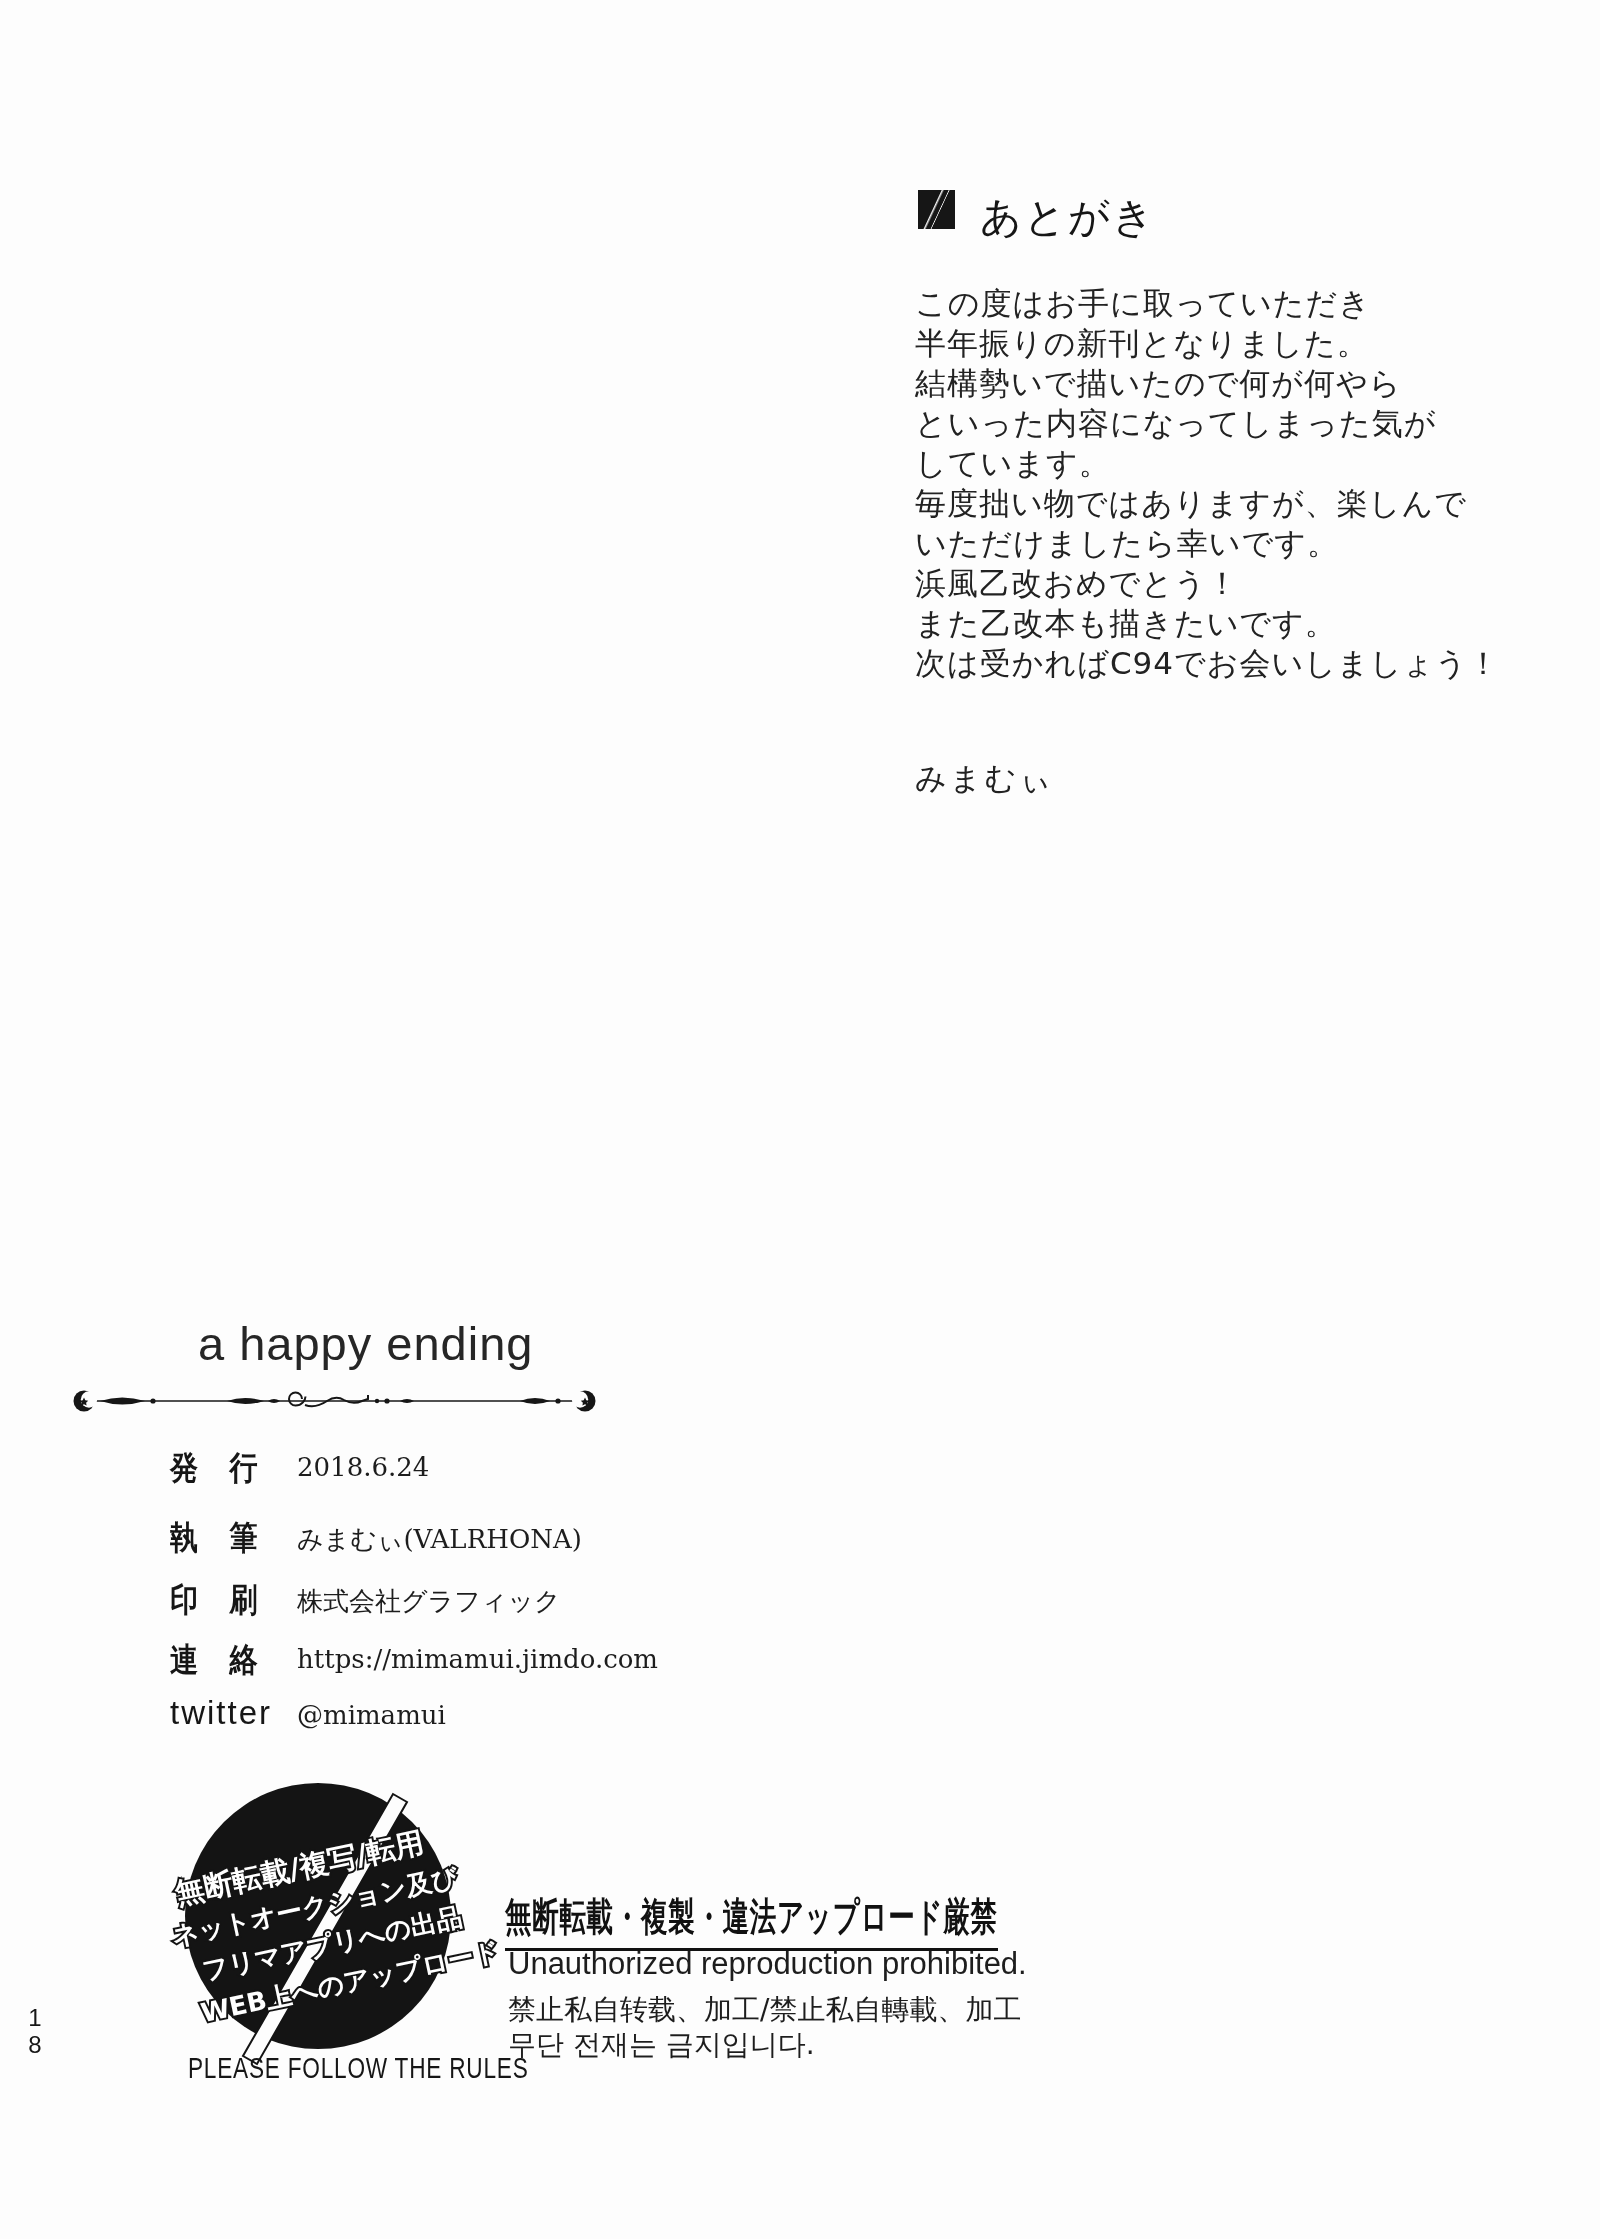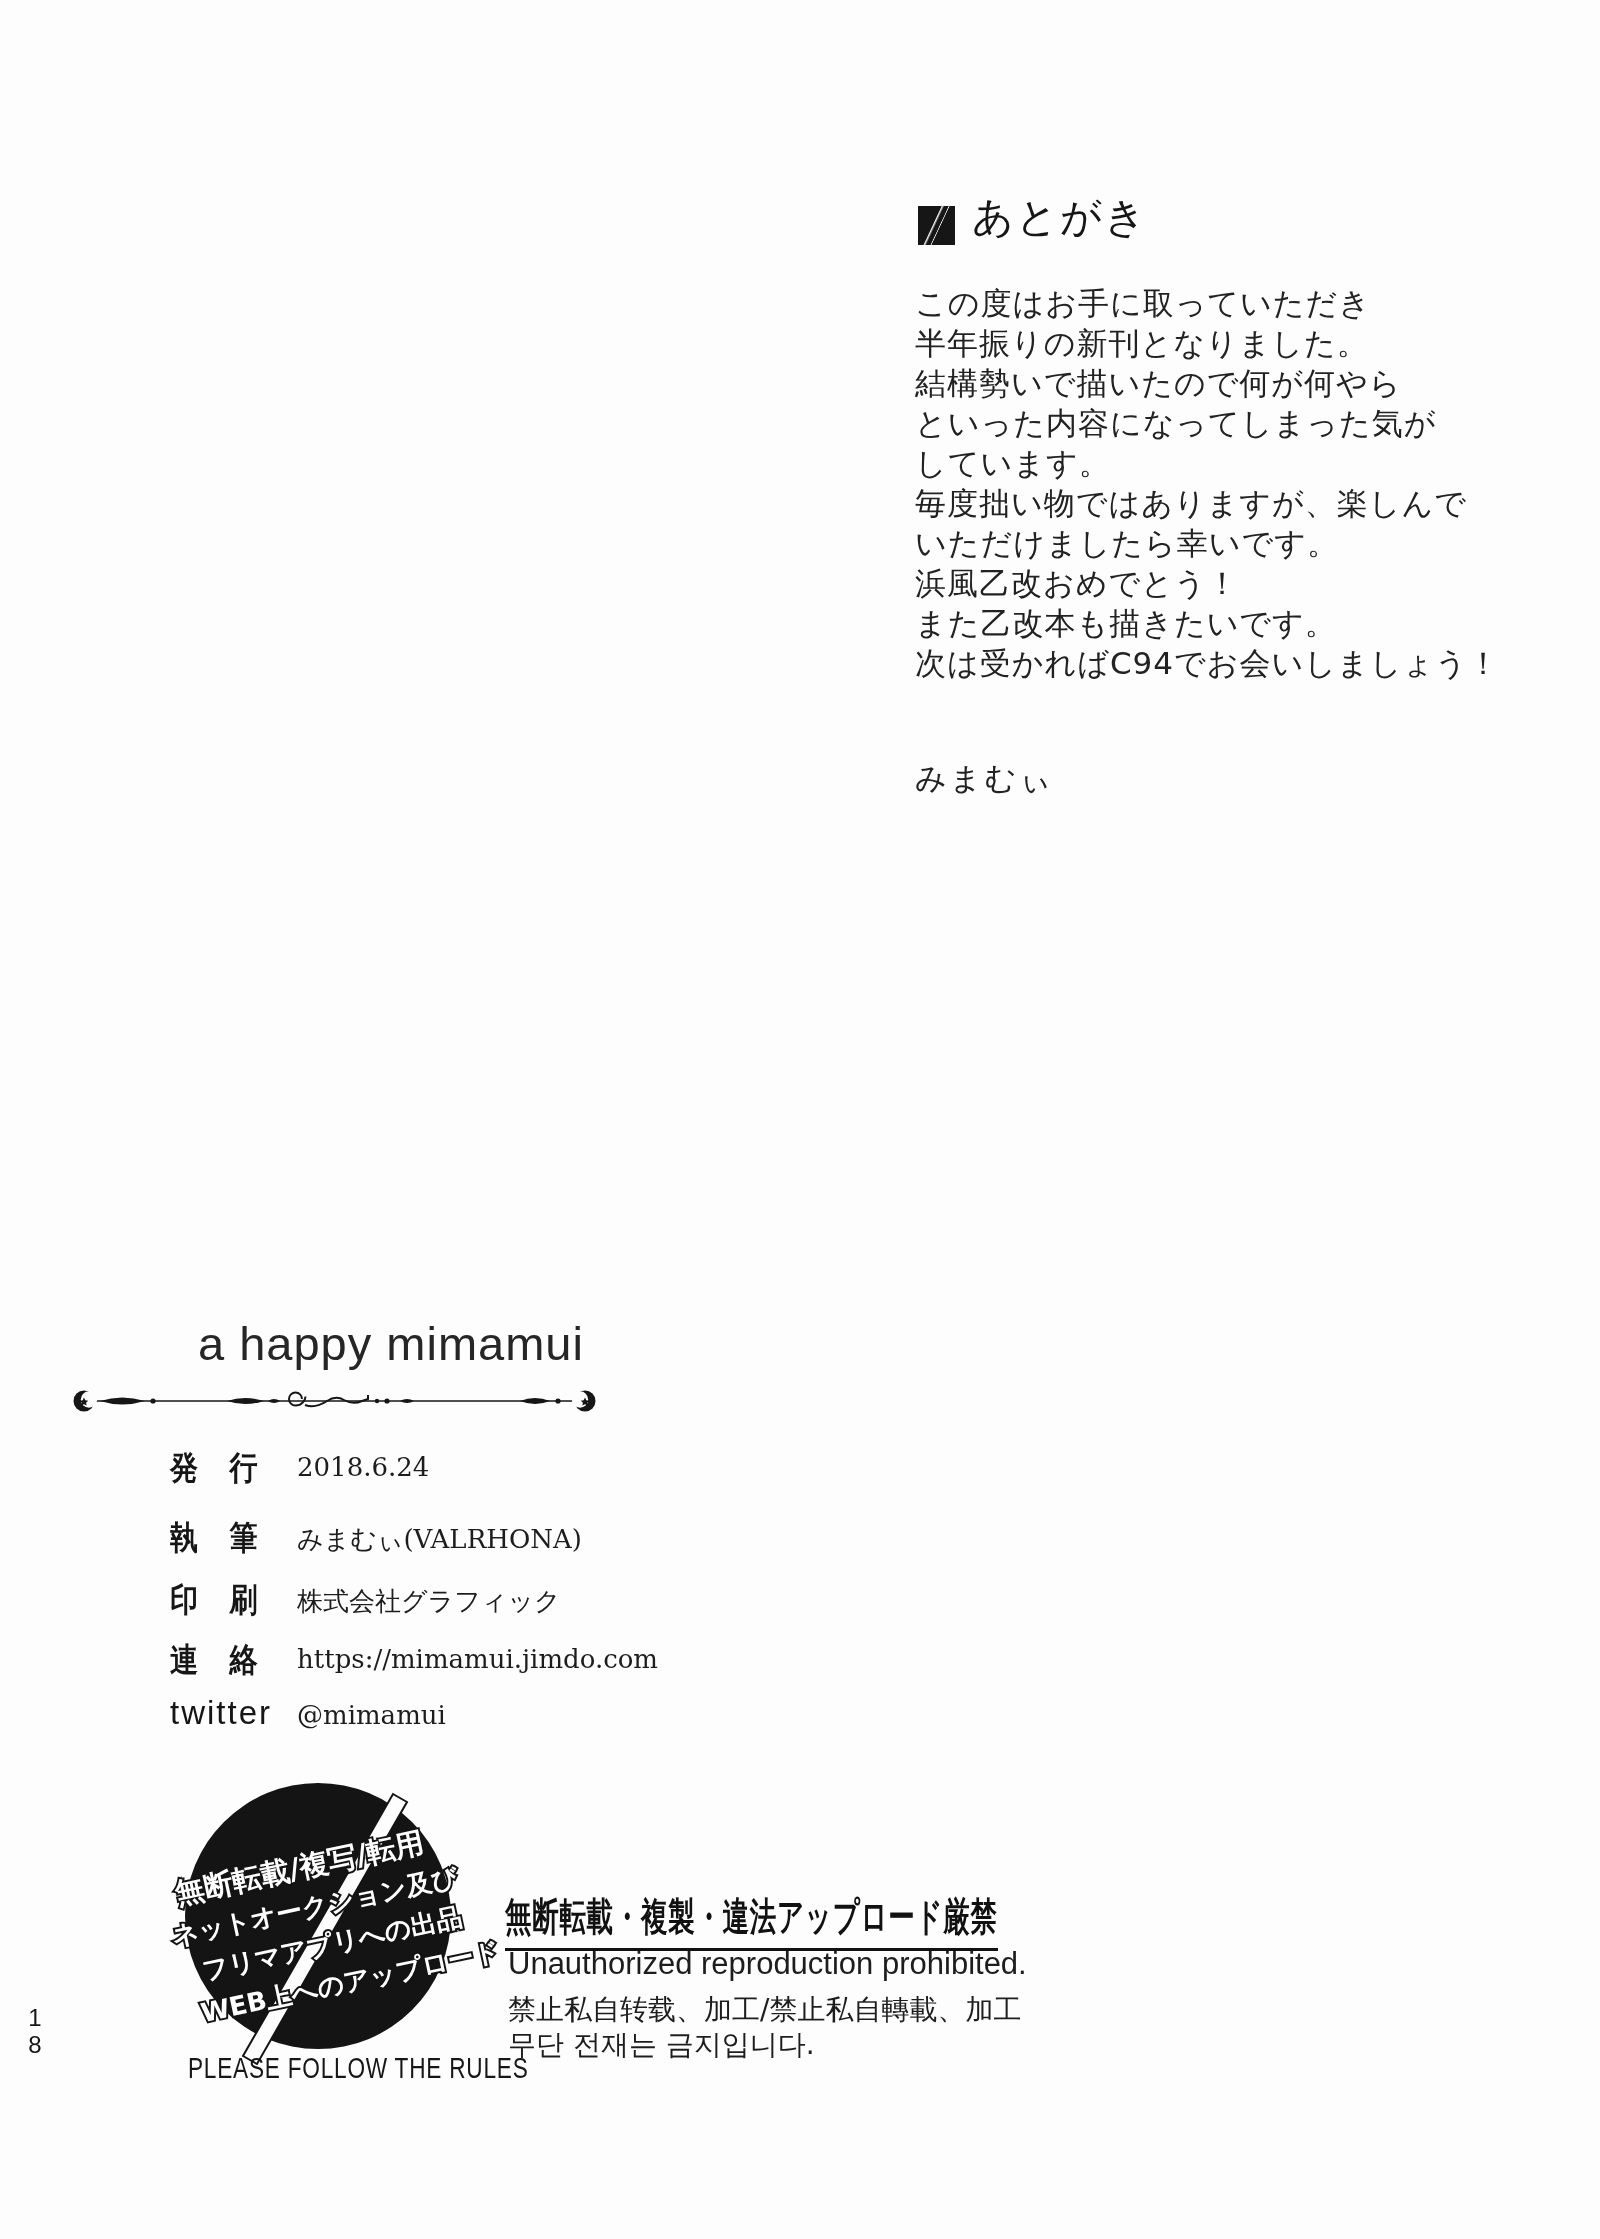--- a/index.html
+++ b/index.html
@@ -4,21 +4,21 @@
 <style>
   html,body { margin:0; padding:0; background:#e8e8e8; }
   .page {
     position:relative; width:1600px; height:2239px;
     background:#fdfdfd; color:#1a1a1a; overflow:hidden;
     font-family:"DejaVu Sans", sans-serif;
   }
   .abs { position:absolute; }
 
   
-  .aw-title { left:918px; top:190px; display:flex; align-items:flex-end; gap:17px; }
+  .aw-title { left:918px; top:190px; display:flex; align-items:flex-start; gap:25px; }
   .aw-square {
     width:37px; height:39px;
     background:linear-gradient(115deg,#161616 42%,#f6f6f6 44%,#161616 48%,#161616 55%,#f6f6f6 56.5%,#161616 58%);
   }
   .aw-title-text { font-size:41px; letter-spacing:2px; color:#161616; }
   .aw-body { left:915px; top:283px; font-size:31px; line-height:40px; letter-spacing:1px; color:#222; }
   .aw-sign { left:915px; top:758px; font-size:31px; letter-spacing:3px; color:#222; }
 
   
   .col-title { left:198px; top:1316px; font-size:47px; letter-spacing:1px; color:#262626;
@@ -79,21 +79,21 @@
     <div>といった内容になってしまった気が</div>
     <div>しています。</div>
     <div>毎度拙い物ではありますが、楽しんで</div>
     <div>いただけましたら幸いです。</div>
     <div>浜風乙改おめでとう！</div>
     <div>また乙改本も描きたいです。</div>
     <div>次は受かればC94でお会いしましょう！</div>
   </div>
   <div class="abs aw-sign">みまむぃ</div>
 
-  <div class="abs col-title">a happy mimamui</div>
+  <div class="abs col-title">a happy ending</div>
 
   <svg class="abs divider-svg" width="525" height="34" viewBox="0 0 525 34" xmlns="http://www.w3.org/2000/svg">
     <g fill="#161616" stroke="none">
       <line x1="16" y1="17" x2="509" y2="17" stroke="#161616" stroke-width="1.6"></line>
 
       <circle cx="12" cy="17" r="10.5"></circle>
       <circle cx="17" cy="15.5" r="8.2" fill="#fdfdfd"></circle>
       <path d="M12 13.6 l1.3 2.7 2.9.4 -2.1 2 .5 2.9 -2.6-1.4 -2.6 1.4 .5-2.9 -2.1-2 2.9-.4z"></path>
 
       <path d="M28 17 Q50 10 73 17 Q50 24 28 17 Z"></path>

